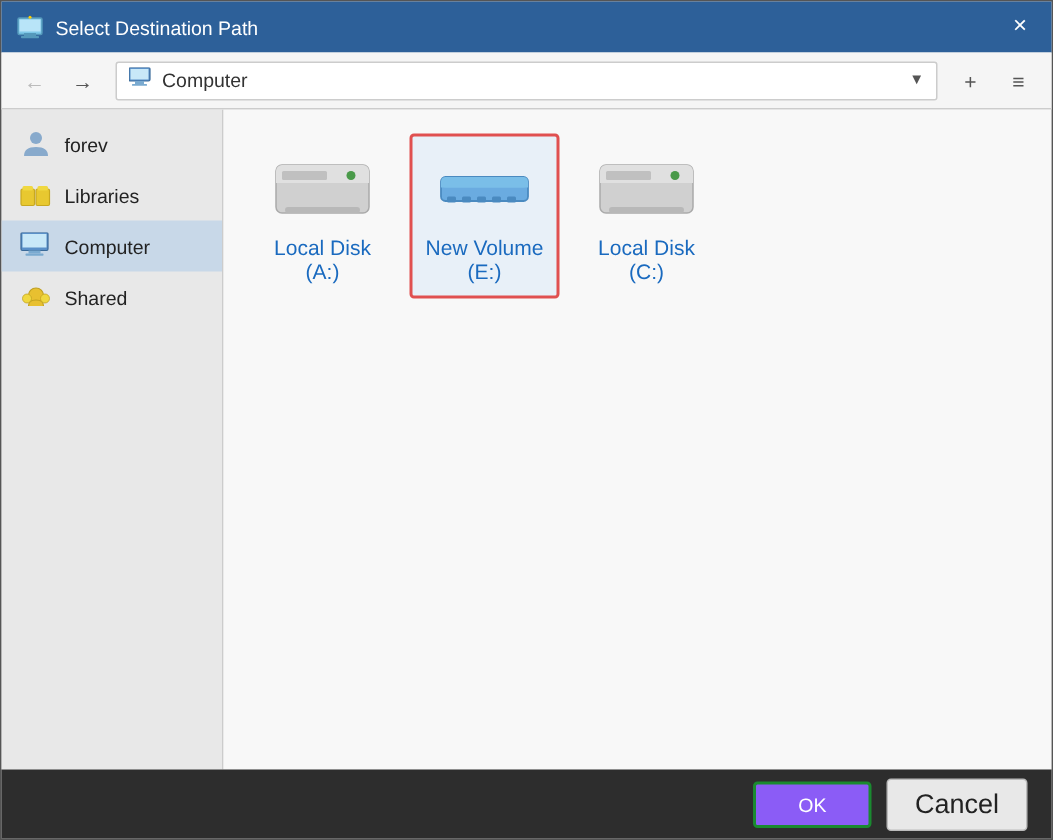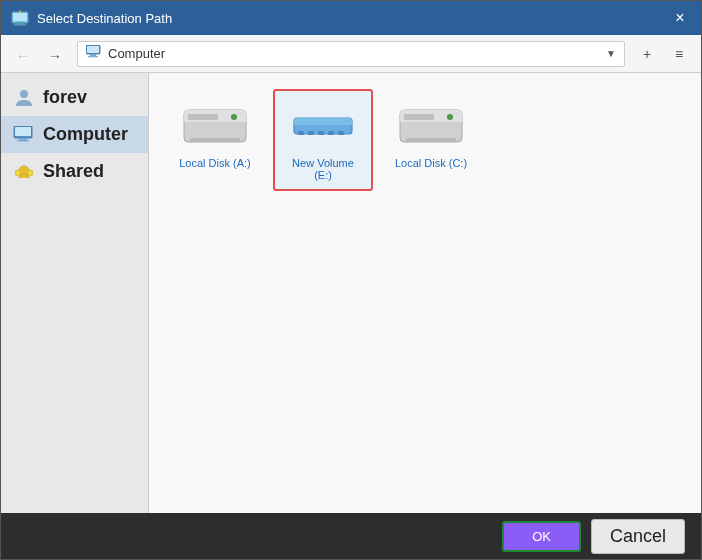--- a/index.html
+++ b/index.html
@@ -137,22 +137,21 @@
     .sidebar-icon {
       width: 22px;
       height: 18px;
       margin-right: 8px;
       display: flex;
       align-items: center;
       justify-content: center;
       flex-shrink: 0;
     }
     .sidebar-label {
-      font-size: 18px;
-      font-weight: bold;
+      font-size: 13px;
     }
     .file-area {
       flex: 1;
       background: #f8f8f8;
       padding: 16px;
       overflow-y: auto;
       display: flex;
       flex-direction: column;
     }
     .file-grid {
@@ -177,21 +176,21 @@
     }
     .disk-icon-container {
       width: 72px;
       height: 52px;
       display: flex;
       align-items: center;
       justify-content: center;
       margin-bottom: 6px;
     }
     .file-label {
-      font-size: 11px;
+      font-size: 14px;
       color: #1a6abf;
       text-align: center;
       word-break: break-word;
     }
     .bottom-bar {
       background: #2d2d2d;
       height: 46px;
       display: flex;
       align-items: center;
       justify-content: flex-end;
@@ -272,20 +271,31 @@
       <div class="sidebar-item">
         <div class="sidebar-icon">
           <svg width="20" height="18" viewBox="0 0 20 18">
             <circle cx="10" cy="5" r="4" fill="#88aacc"></circle>
             <path d="M2 17 Q2 11 10 11 Q18 11 18 17" fill="#88aacc"></path>
           </svg>
         </div>
         <span class="sidebar-label">forev</span>
       </div>
 
+      <div class="sidebar-item">
+        <div class="sidebar-icon">
+          <svg width="22" height="18" viewBox="0 0 22 18">
+            <rect x="1" y="5" width="9" height="11" rx="1" fill="#e8c830" stroke="#c8a820" stroke-width="0.8"></rect>
+            <rect x="2" y="3" width="7" height="3" rx="1" fill="#f0d840"></rect>
+            <rect x="11" y="5" width="9" height="11" rx="1" fill="#e8c830" stroke="#c8a820" stroke-width="0.8"></rect>
+            <rect x="12" y="3" width="7" height="3" rx="1" fill="#f0d840"></rect>
+          </svg>
+        </div>
+        <span class="sidebar-label">Libraries</span>
+      </div>
 
       <div class="sidebar-item active">
         <div class="sidebar-icon">
           <svg width="22" height="18" viewBox="0 0 22 18">
             <rect x="1" y="0" width="18" height="12" rx="1" fill="#5a90c8" stroke="#3a6a99" stroke-width="0.8"></rect>
             <rect x="2" y="1" width="16" height="9" fill="#c8e8f8"></rect>
             <rect x="6" y="12" width="8" height="2" fill="#7aaad0"></rect>
             <rect x="4" y="14" width="12" height="1.5" fill="#7aaad0" rx="0.5"></rect>
           </svg>
         </div>

